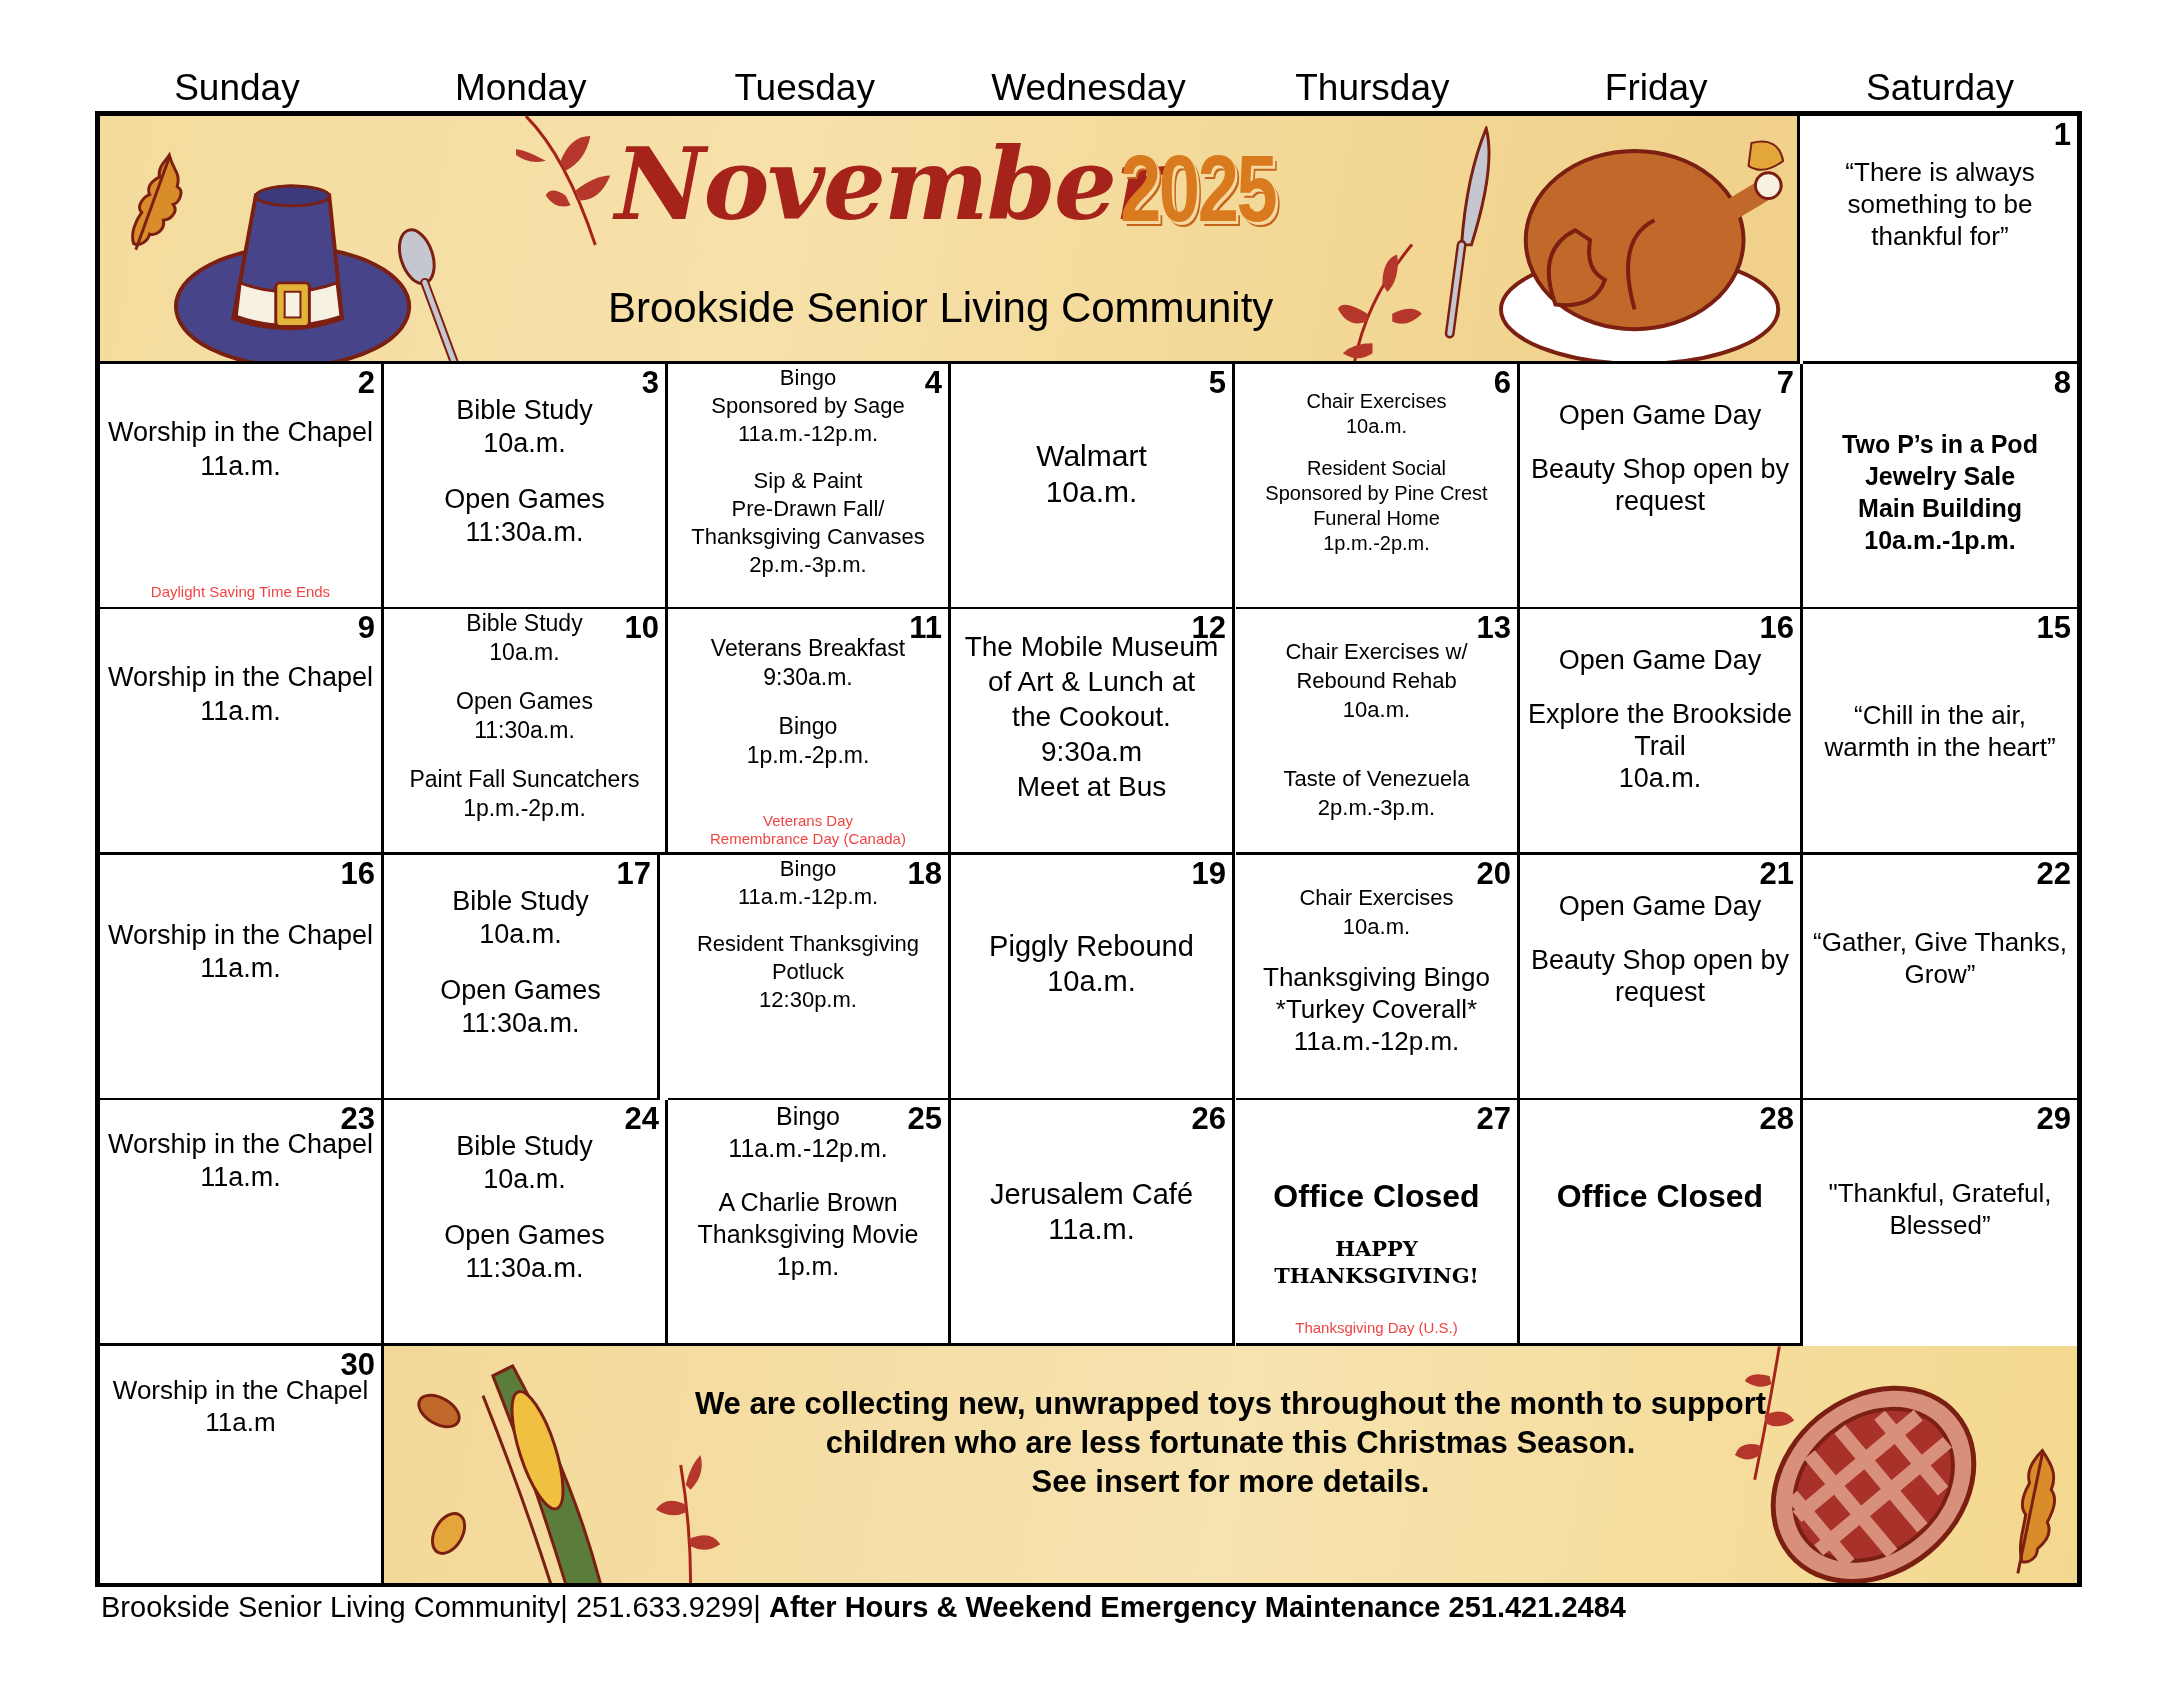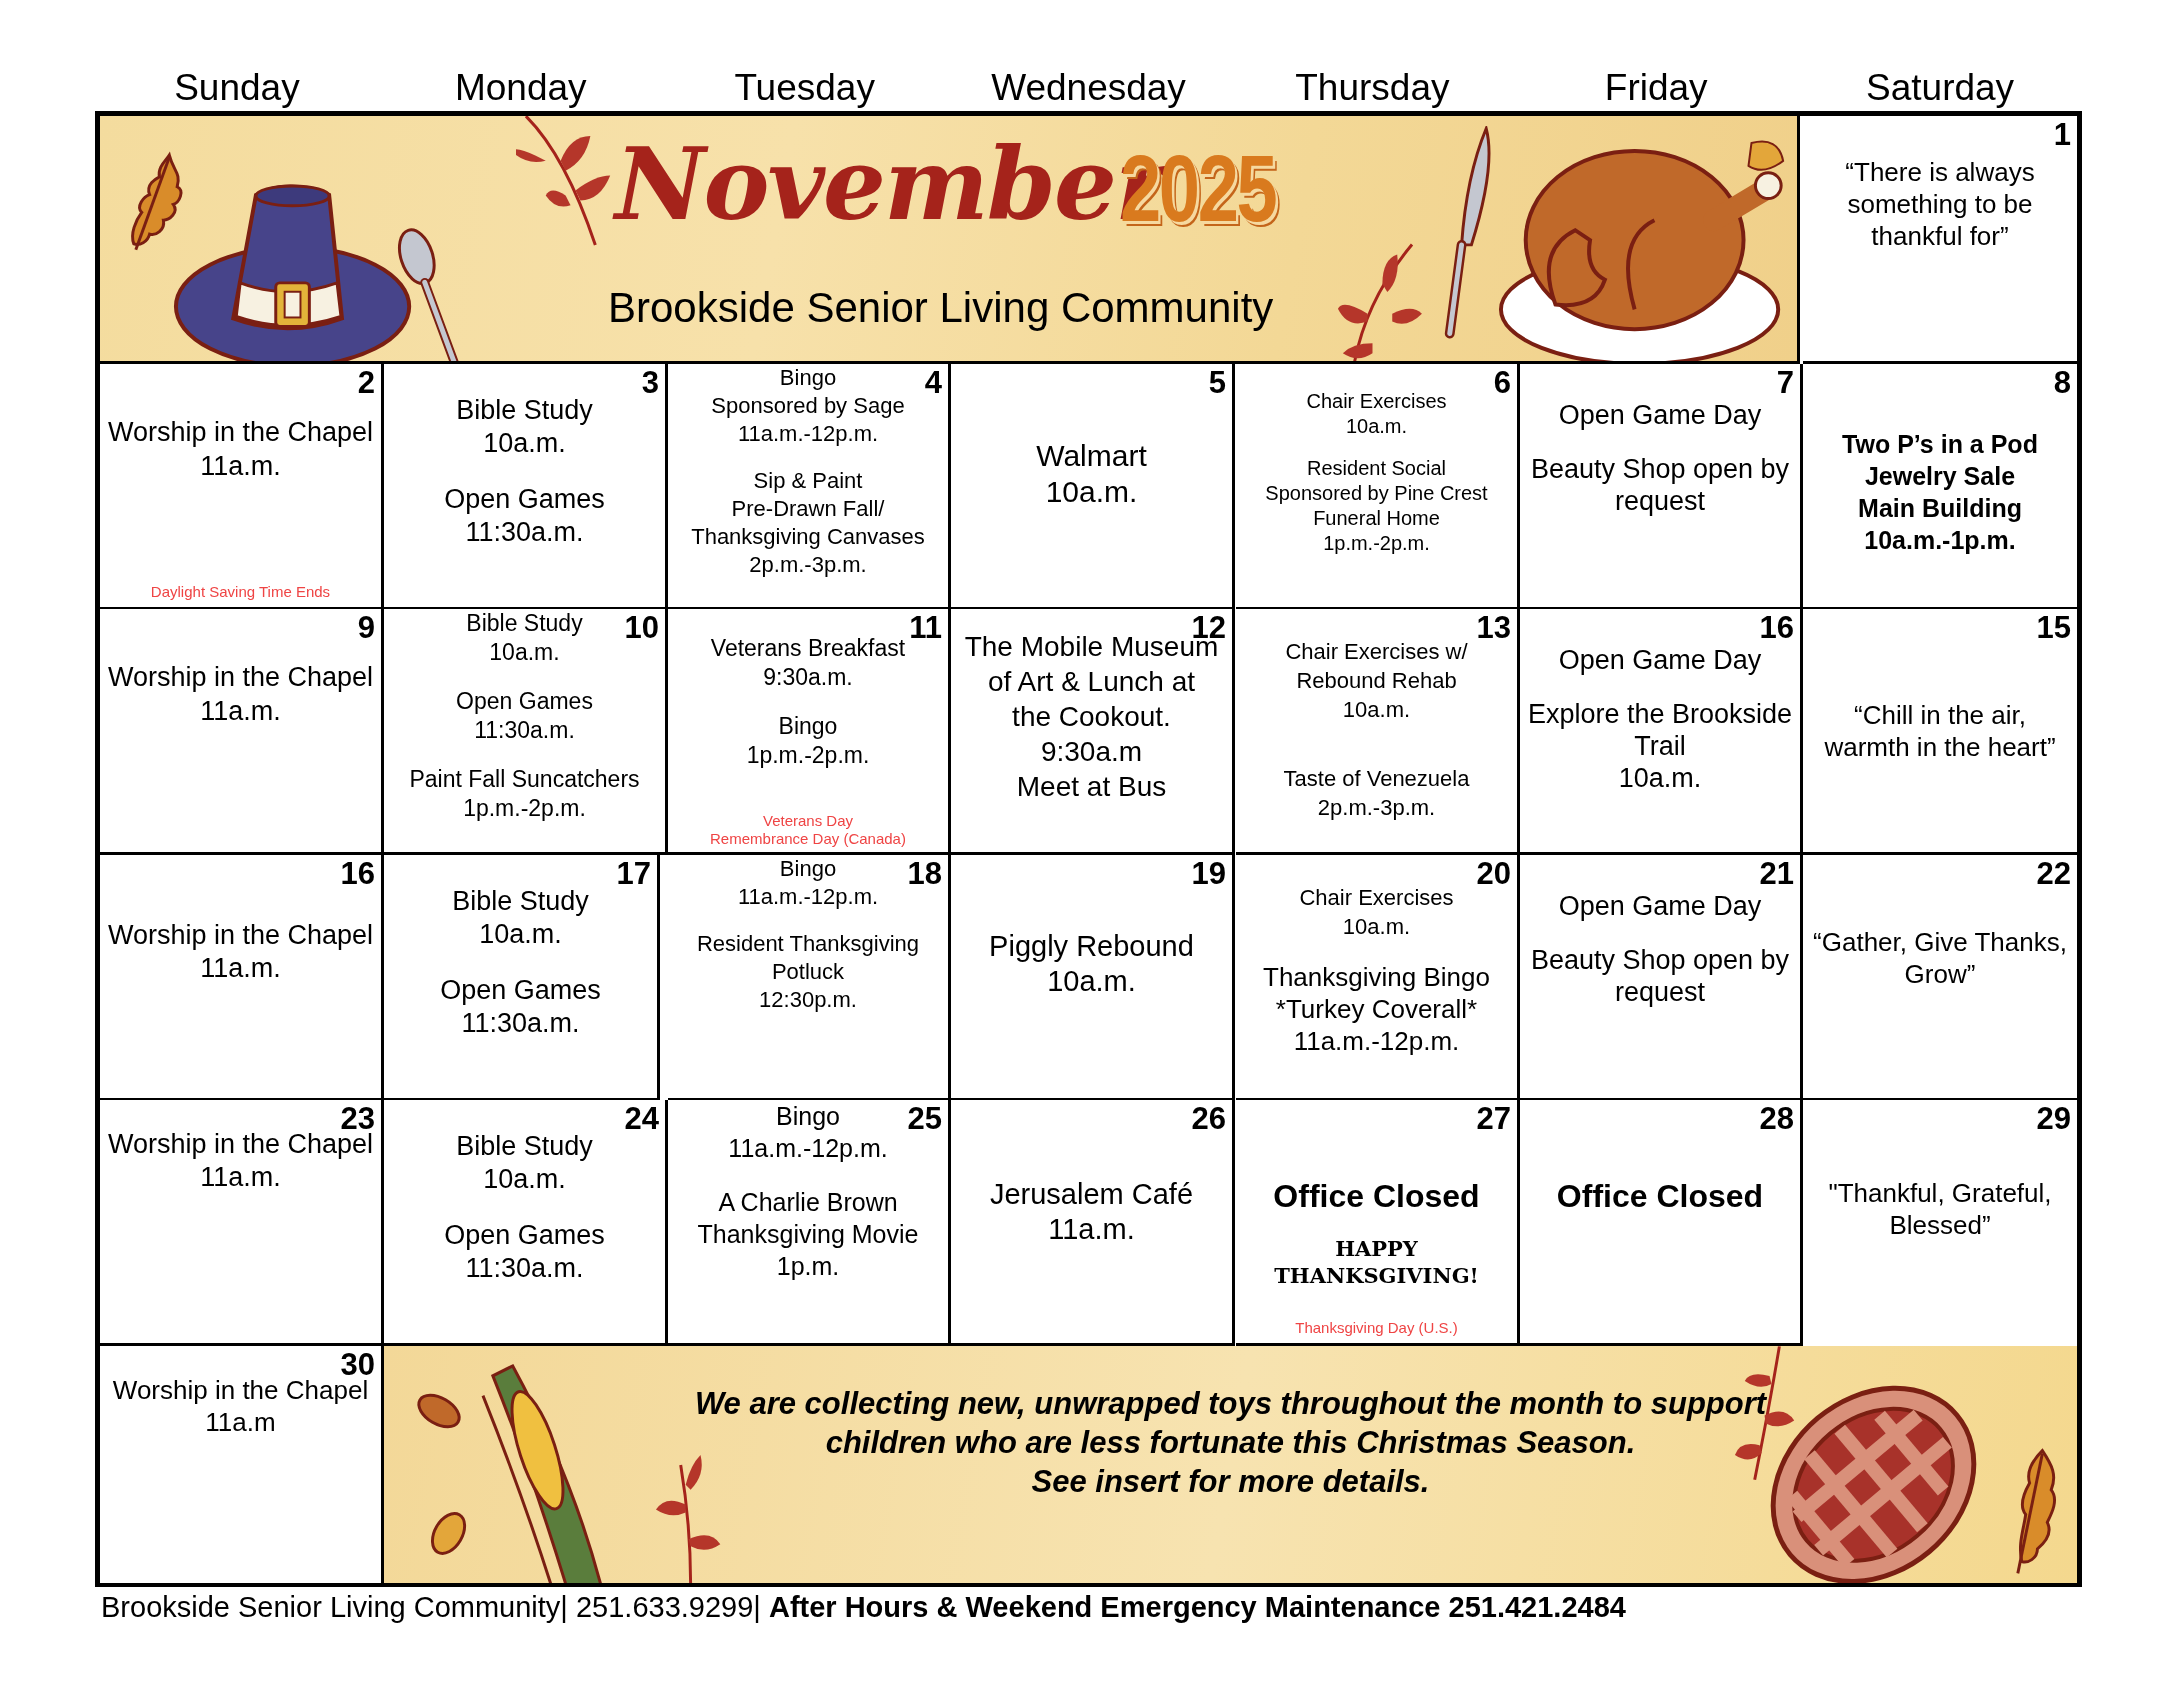--- a/index.html
+++ b/index.html
@@ -374,21 +374,21 @@
       </div>
       <div class="cell" style="left: 0px; top: 1230px; width: 284px; height: 237px; border-bottom: none;">
         <div class="num">30</div>
         <div class="content" style="padding-top: 28px;">
           <div class="line" style="font-size: 26px; line-height: 32px;">Worship in the Chapel</div>
           <div class="line" style="font-size: 26px; line-height: 32px;">11a.m</div>
         </div>
       </div>
     </div>
 
-  <div class="banner" style="left:284px;top:1230px;width:1693px;height:237px;border-right:none;border-bottom:none;background:linear-gradient(100deg,#f3d898 0%,#f7e3b0 50%,#f4d88e 100%);font-style:italic;">
+  <div class="banner" style="left:284px;top:1230px;width:1693px;height:237px;border-right:none;border-bottom:none;background:linear-gradient(100deg,#f3d898 0%,#f7e3b0 50%,#f4d88e 100%);">
     <svg style="position:absolute;left:30px;top:45px" width="50" height="40" viewBox="0 0 50 40">
       <ellipse cx="25" cy="20" rx="22" ry="13" fill="#c0692a" stroke="#7a1f12" stroke-width="3" transform="rotate(30 25 20)"></ellipse>
     </svg>
     <svg style="position:absolute;left:40px;top:158px" width="54" height="54" viewBox="0 0 55 55">
       <ellipse cx="25" cy="30" rx="14" ry="22" fill="#e3a63a" stroke="#7a1f12" stroke-width="3" transform="rotate(30 25 30)"></ellipse>
     </svg>
     <svg style="position:absolute;left:89px;top:10px" width="129" height="233" viewBox="0 0 130 235">
       <path d="M20 20 Q60 120 95 235 L130 235 Q100 120 40 10 Z" fill="#5a7d3c" stroke="#7a1f12" stroke-width="3"></path>
       <ellipse cx="65" cy="95" rx="18" ry="62" fill="#f0c040" stroke="#7a1f12" stroke-width="3" transform="rotate(-18 65 95)"></ellipse>
       <path d="M10 40 Q50 140 80 235" stroke="#7a1f12" stroke-width="3" fill="none"></path>

